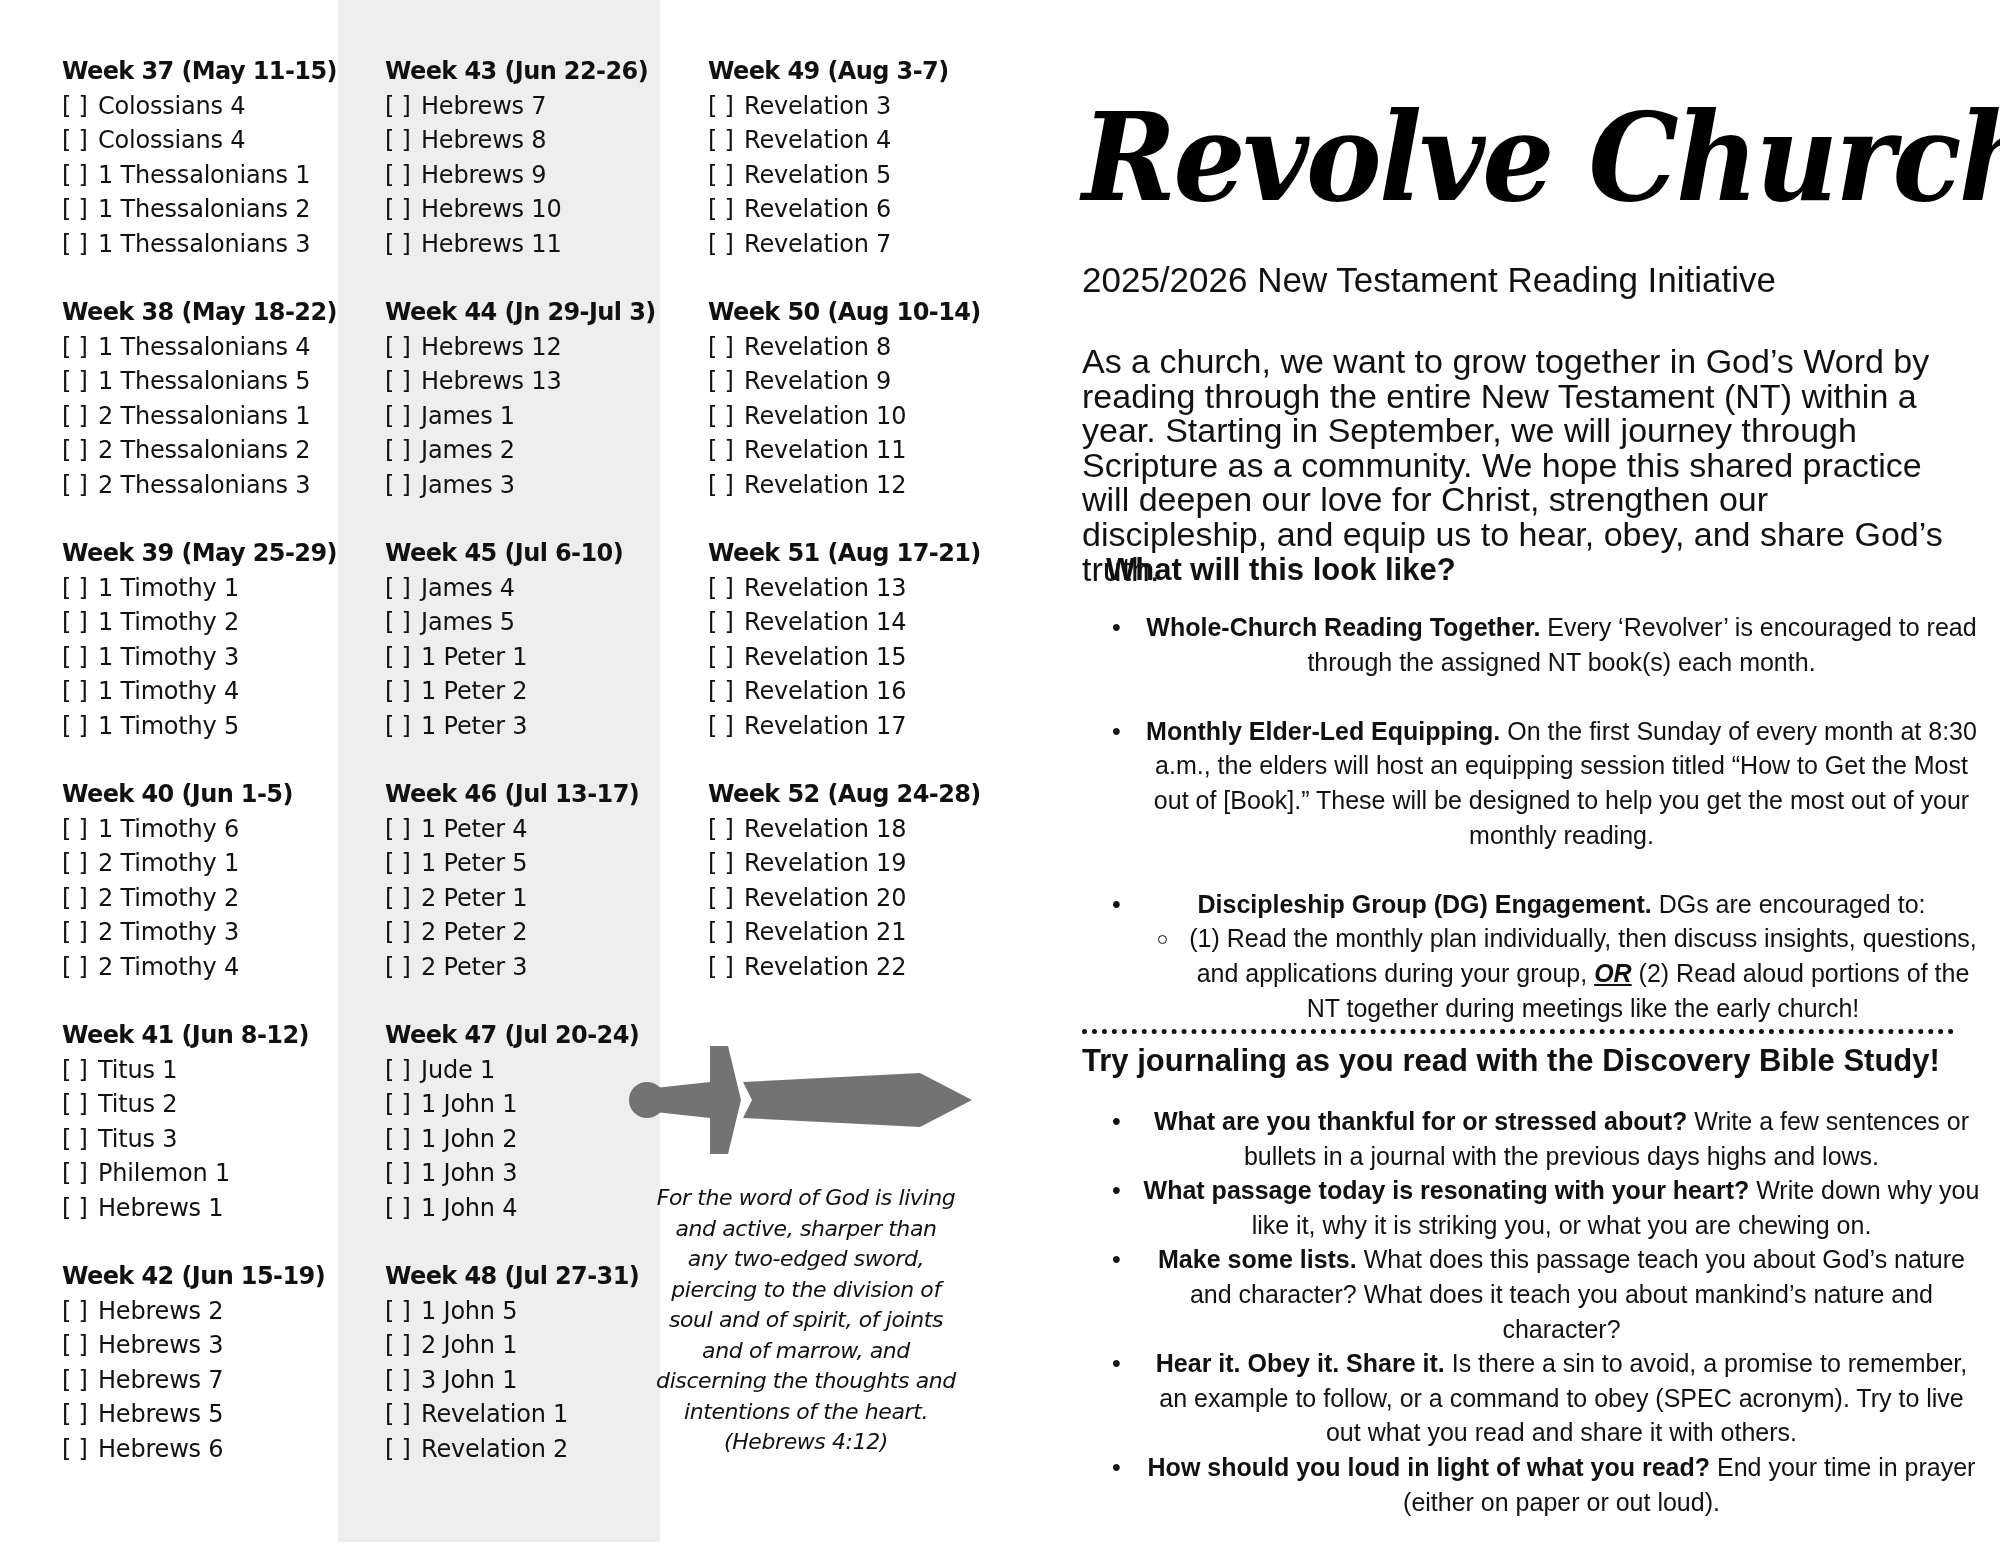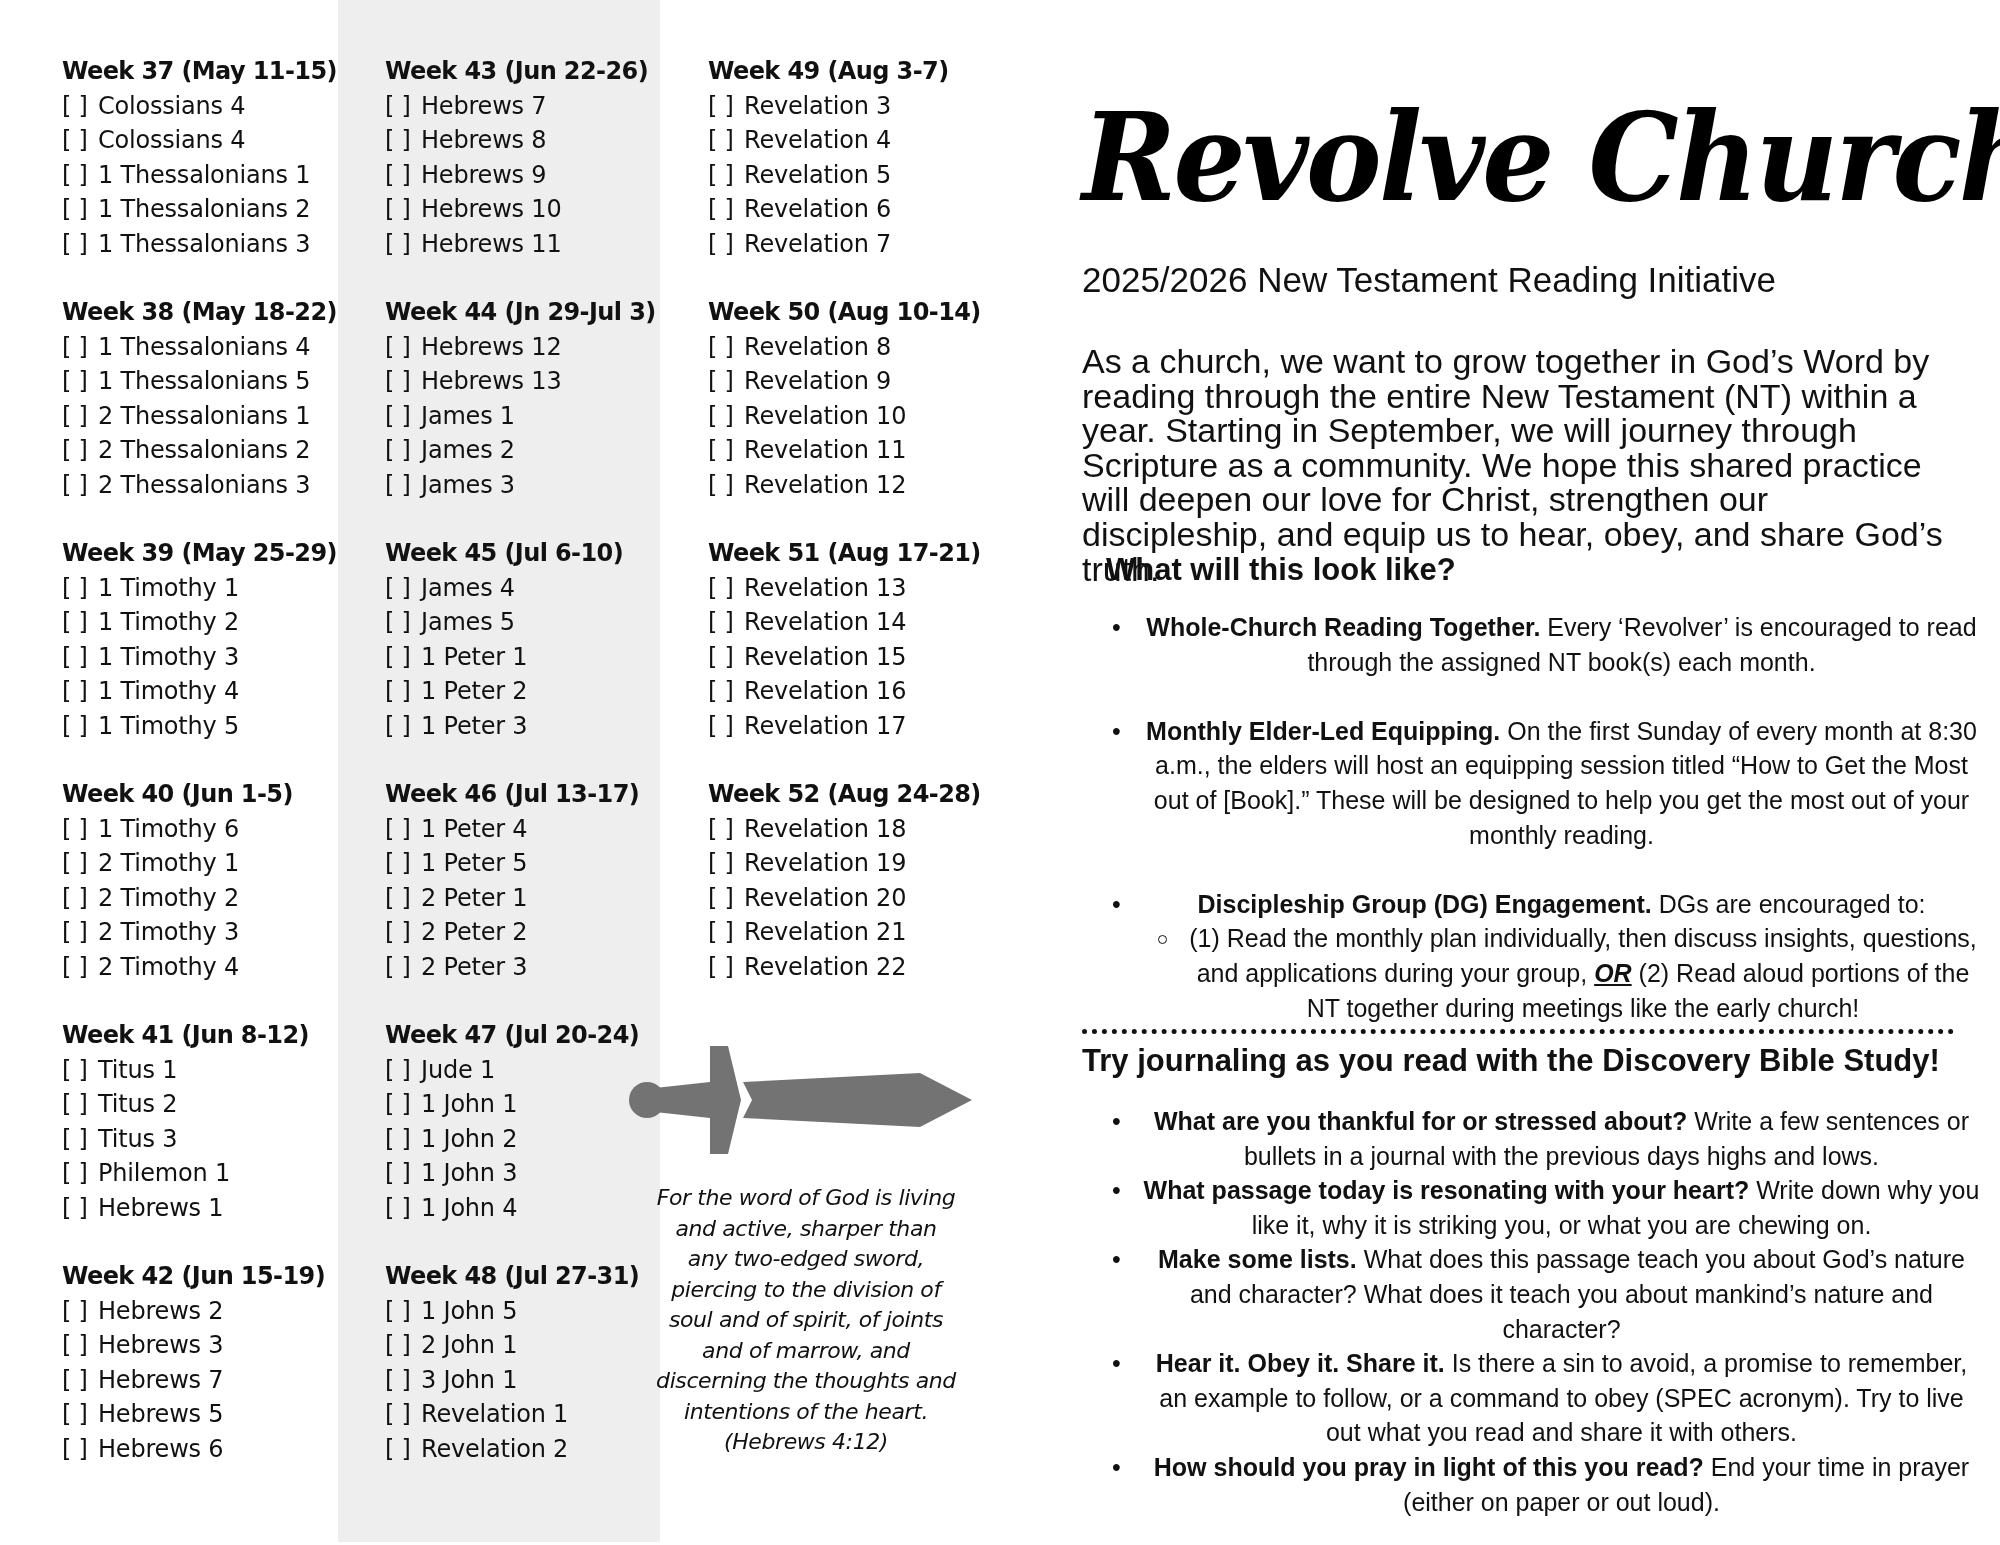--- a/index.html
+++ b/index.html
@@ -255,15 +255,15 @@
   </ul>
 
   <div class="divider"></div>
 
   <div class="h2 sec2-title">Try journaling as you read with the Discovery Bible Study!</div>
   <ul class="blist sec2-list">
     <li><b>What are you thankful for or stressed about?</b><span> Write a few sentences or bullets in a journal with the previous days highs and lows.</span></li>
     <li><b>What passage today is resonating with your heart?</b><span> Write down why you like it, why it is striking you, or what you are chewing on.</span></li>
     <li><b>Make some lists.</b><span> What does this passage teach you about God’s nature and character? What does it teach you about mankind’s nature and character?</span></li>
     <li><b>Hear it. Obey it. Share it.</b><span> Is there a sin to avoid, a promise to remember, an example to follow, or a command to obey (SPEC acronym). Try to live out what you read and share it with others.</span></li>
-    <li><b>How should you pray in light of this you read?</b><span> End your time in prayer (either on paper or out loud).</span></li>
+    <li><b>How should you loud in light of what you read?</b><span> End your time in prayer (either on paper or out loud).</span></li>
   </ul>
 </div>
 
 </body></html>

